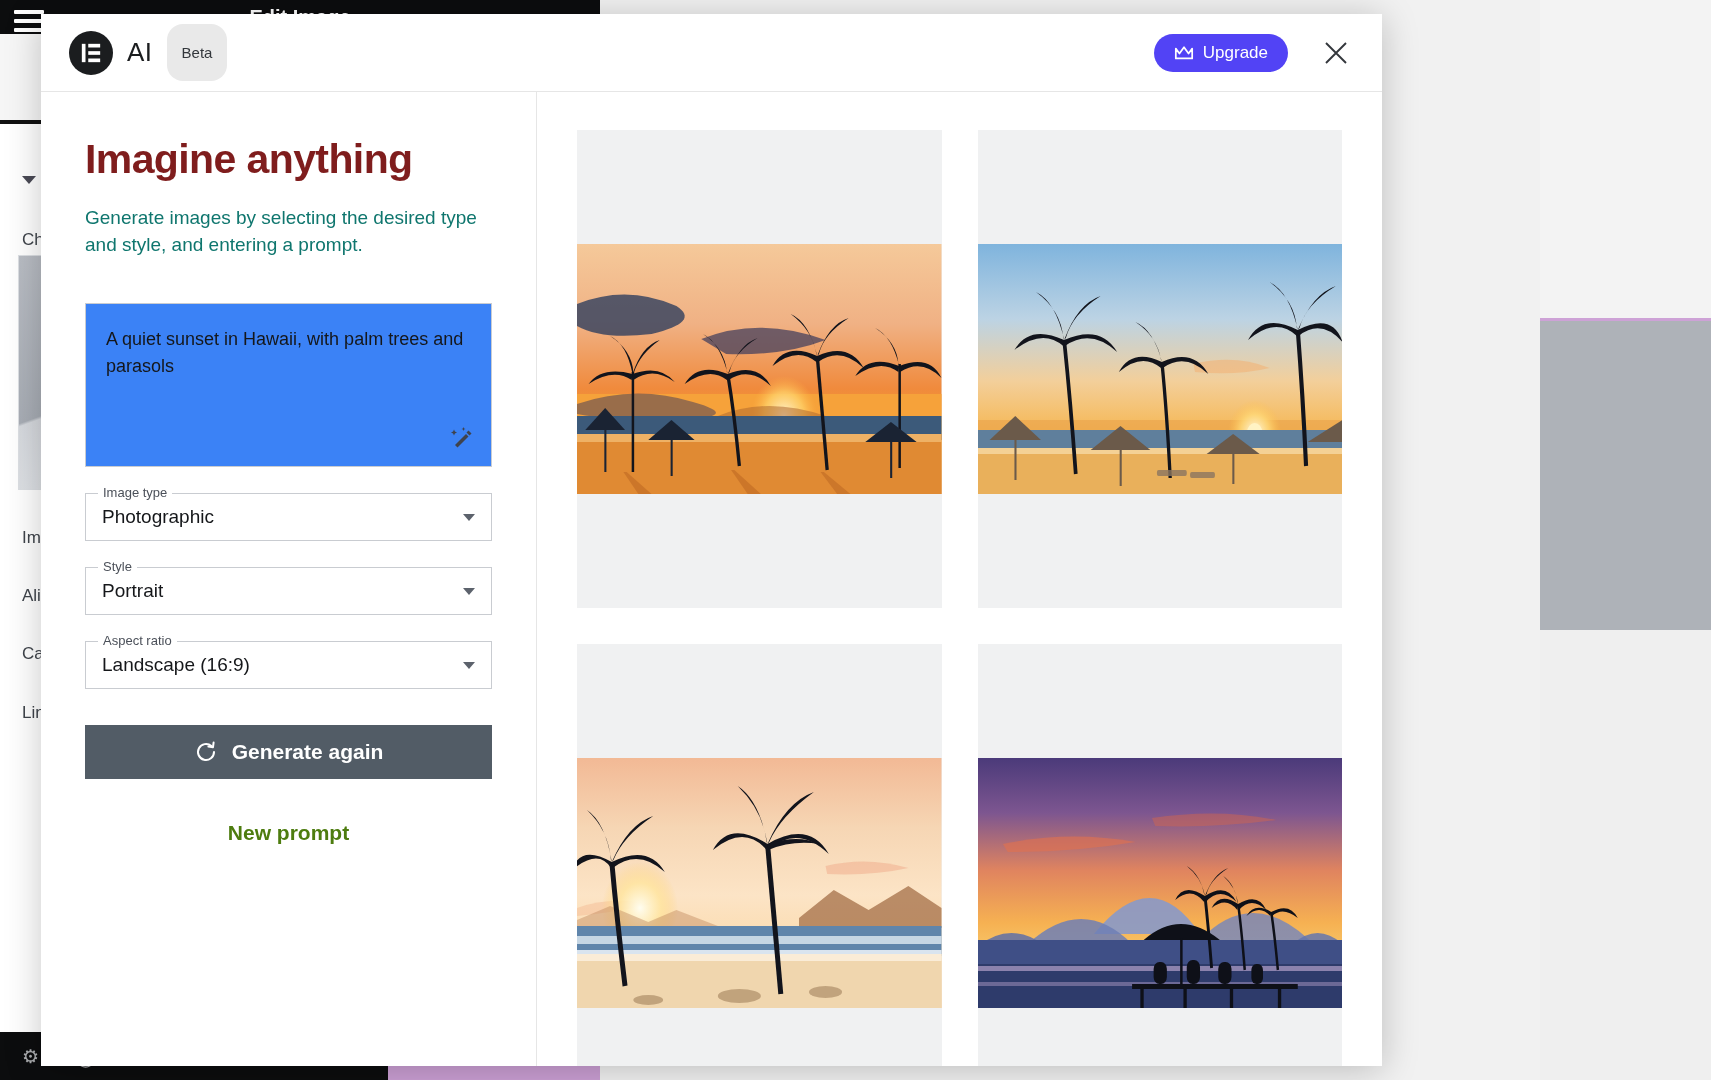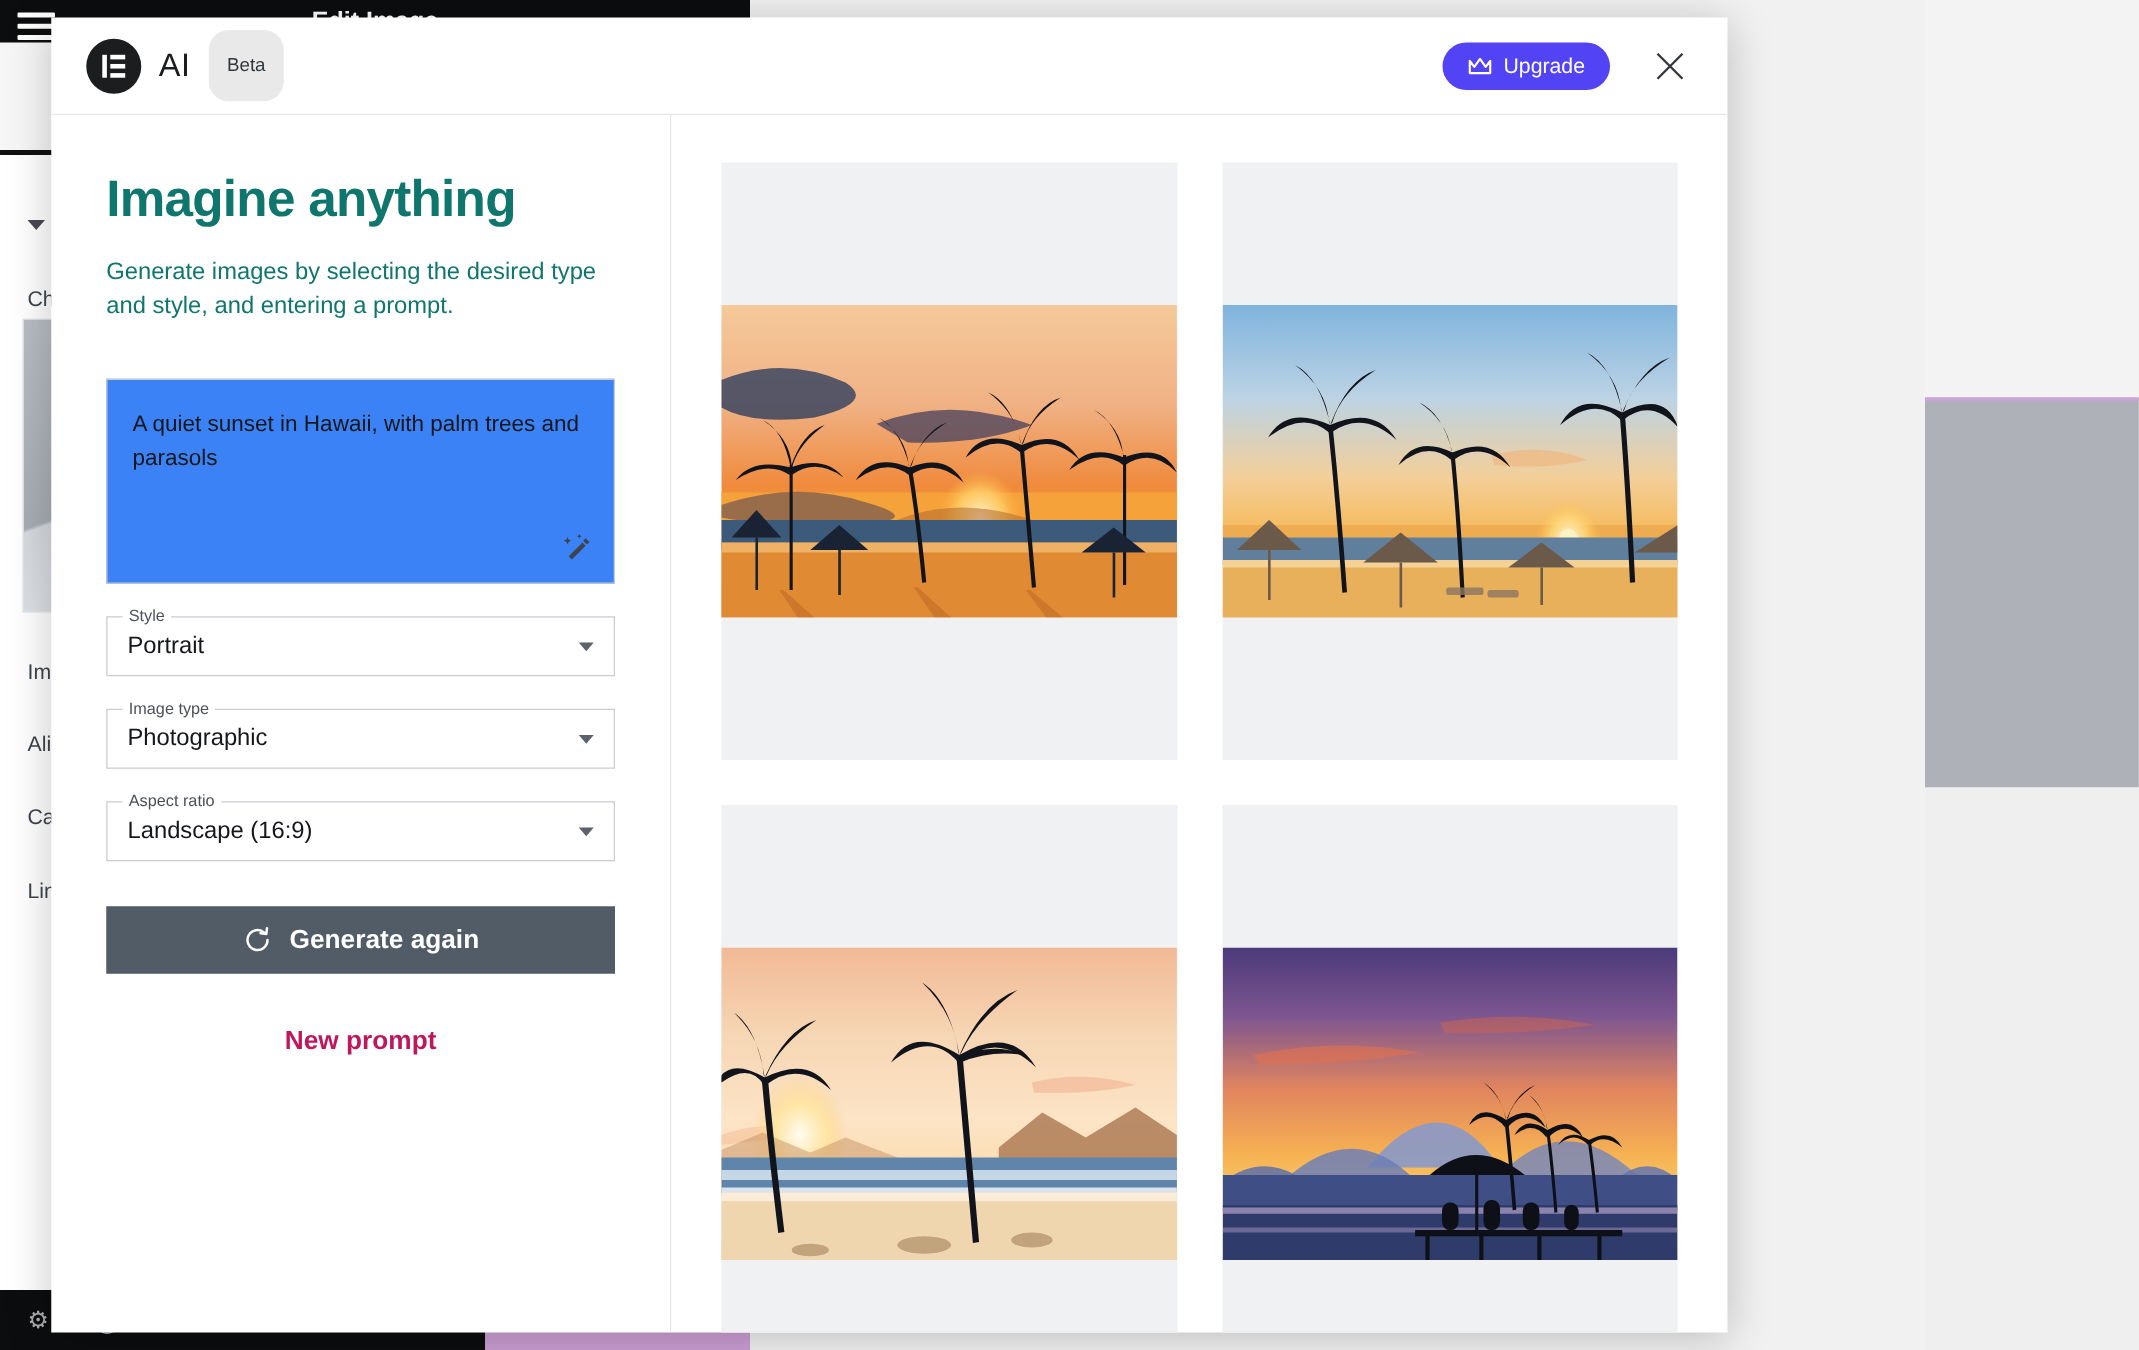--- a/index.html
+++ b/index.html
@@ -113,21 +113,21 @@
     line-height: 0;
   }
 
   .modal-body { display: flex; height: 974px; }
 
   .left-pane {
     width: 496px; border-right: 1px solid #e6e6e6; padding: 44px 44px 0 44px;
     flex-shrink: 0;
   }
   .headline {
-    font-size: 41px; line-height: 1.15; font-weight: 700; color: #0f766e;
+    font-size: 41px; line-height: 1.15; font-weight: 700; color: #7f1d1d;
     letter-spacing: -.6px;
   }
   .subtext {
     margin-top: 22px; font-size: 19px; line-height: 1.42; color: #0f766e;
   }
 
   .prompt-box {
     position: relative; margin-top: 44px; height: 164px;
     border: 1px solid #c9ccd1; background: #3b82f6;
   }
@@ -157,21 +157,21 @@
 
   .generate-btn {
     margin-top: 36px; width: 100%; height: 54px; background: #525c66;
     color: #fff; border: none; cursor: pointer; font-family: inherit;
     font-size: 21px; font-weight: 700;
     display: flex; align-items: center; justify-content: center; gap: 14px;
   }
   .new-prompt-btn {
     margin-top: 30px; width: 100%; background: none; border: none;
     cursor: pointer; font-family: inherit; font-size: 21px;
-    font-weight: 700; color: #be185d; padding: 12px 0;
+    font-weight: 700; color: #4d7c0f; padding: 12px 0;
   }
 
   
   .gallery {
     flex: 1; padding: 38px 40px; display: grid;
     grid-template-columns: 1fr 1fr; gap: 36px 36px;
     align-content: start;
   }
   .tile {
     background: #f0f1f2; height: 478px; position: relative;
@@ -275,28 +275,28 @@
               <path d="M8.5 21.5 L19.5 10.5 L17 8 L6 19 Z" fill="#3f434d"></path>
               <path d="M20.5 9.5 L22.5 7.5 L19.5 4.5 L17.5 6.5 Z" fill="#3f434d"></path>
               <path d="M5 3.5 L5.9 5.6 L8 6.5 L5.9 7.4 L5 9.5 L4.1 7.4 L2 6.5 L4.1 5.6 Z" fill="#3f434d"></path>
               <path d="M14.5 1 L15.1 2.4 L16.5 3 L15.1 3.6 L14.5 5 L13.9 3.6 L12.5 3 L13.9 2.4 Z" fill="#3f434d"></path>
             </svg>
           </span>
         </button>
       </div>
 
       <div class="field">
+        <span class="field-legend">Image type</span>
+        <span class="field-value">Photographic</span>
+        <span class="field-arrow"></span>
+      </div>
+
+      <div class="field">
         <span class="field-legend">Style</span>
         <span class="field-value">Portrait</span>
-        <span class="field-arrow"></span>
-      </div>
-
-      <div class="field">
-        <span class="field-legend">Image type</span>
-        <span class="field-value">Photographic</span>
         <span class="field-arrow"></span>
       </div>
 
       <div class="field">
         <span class="field-legend">Aspect ratio</span>
         <span class="field-value">Landscape (16:9)</span>
         <span class="field-arrow"></span>
       </div>
 
       <button class="generate-btn">

